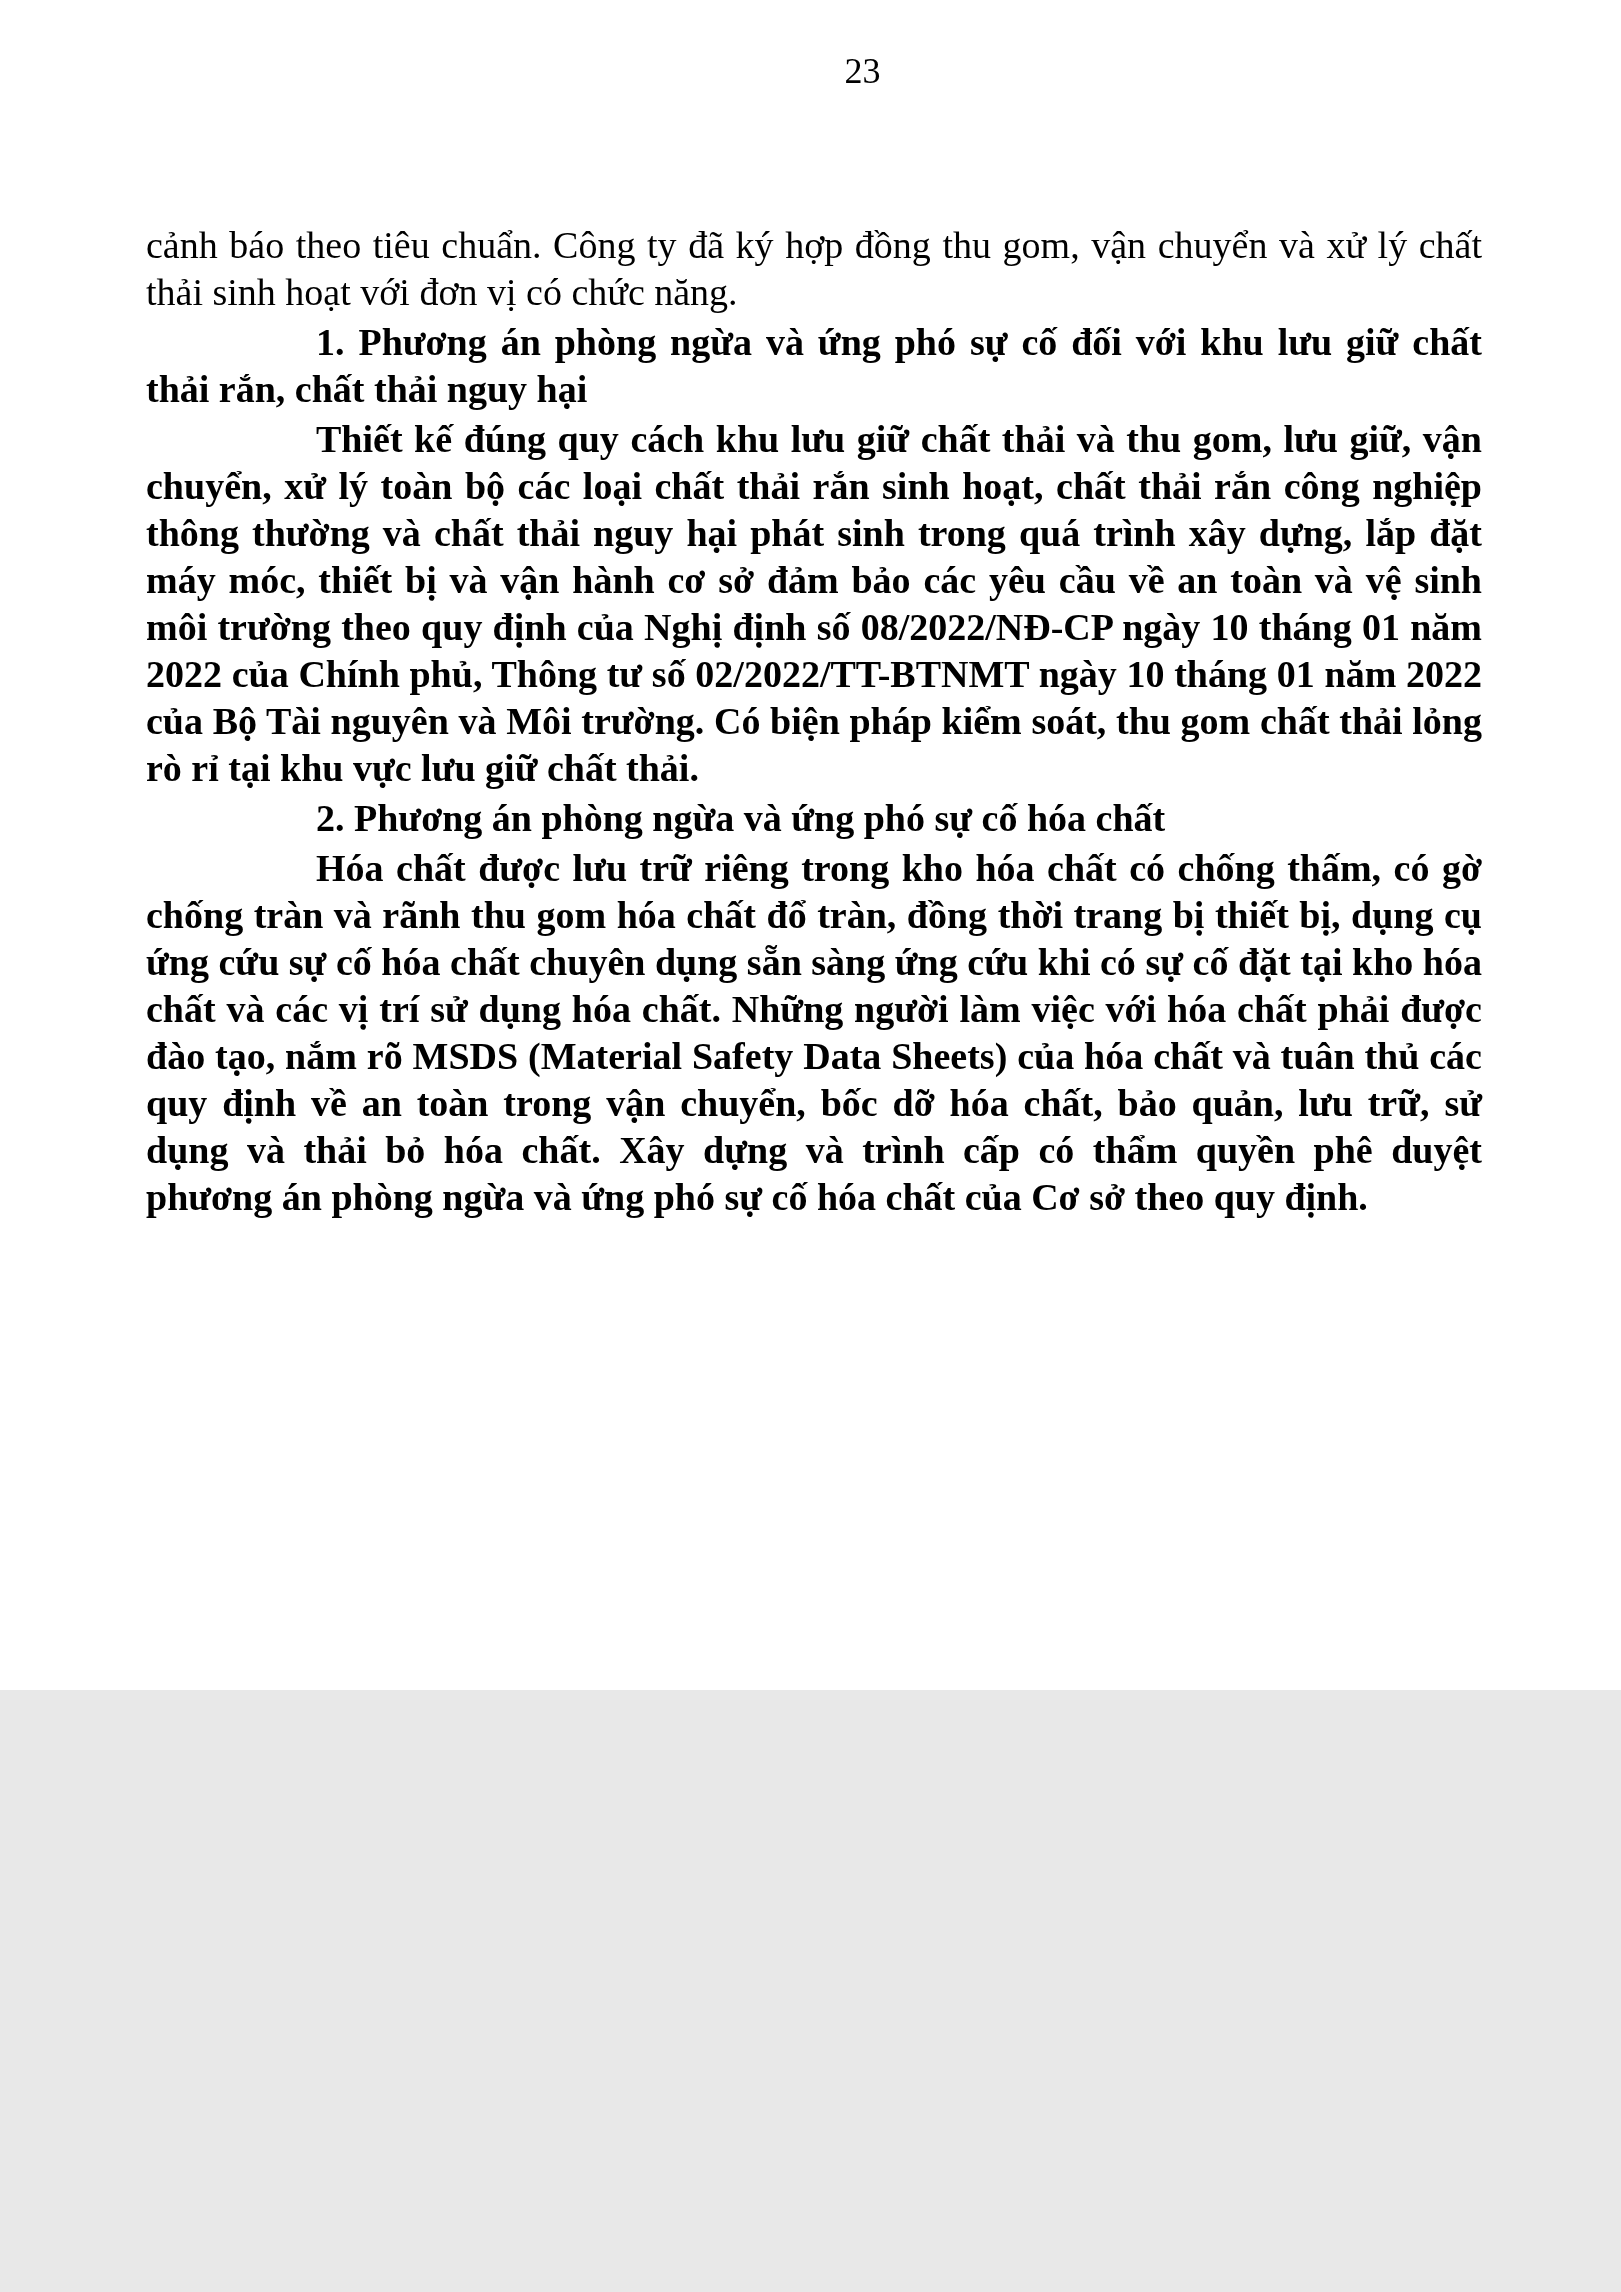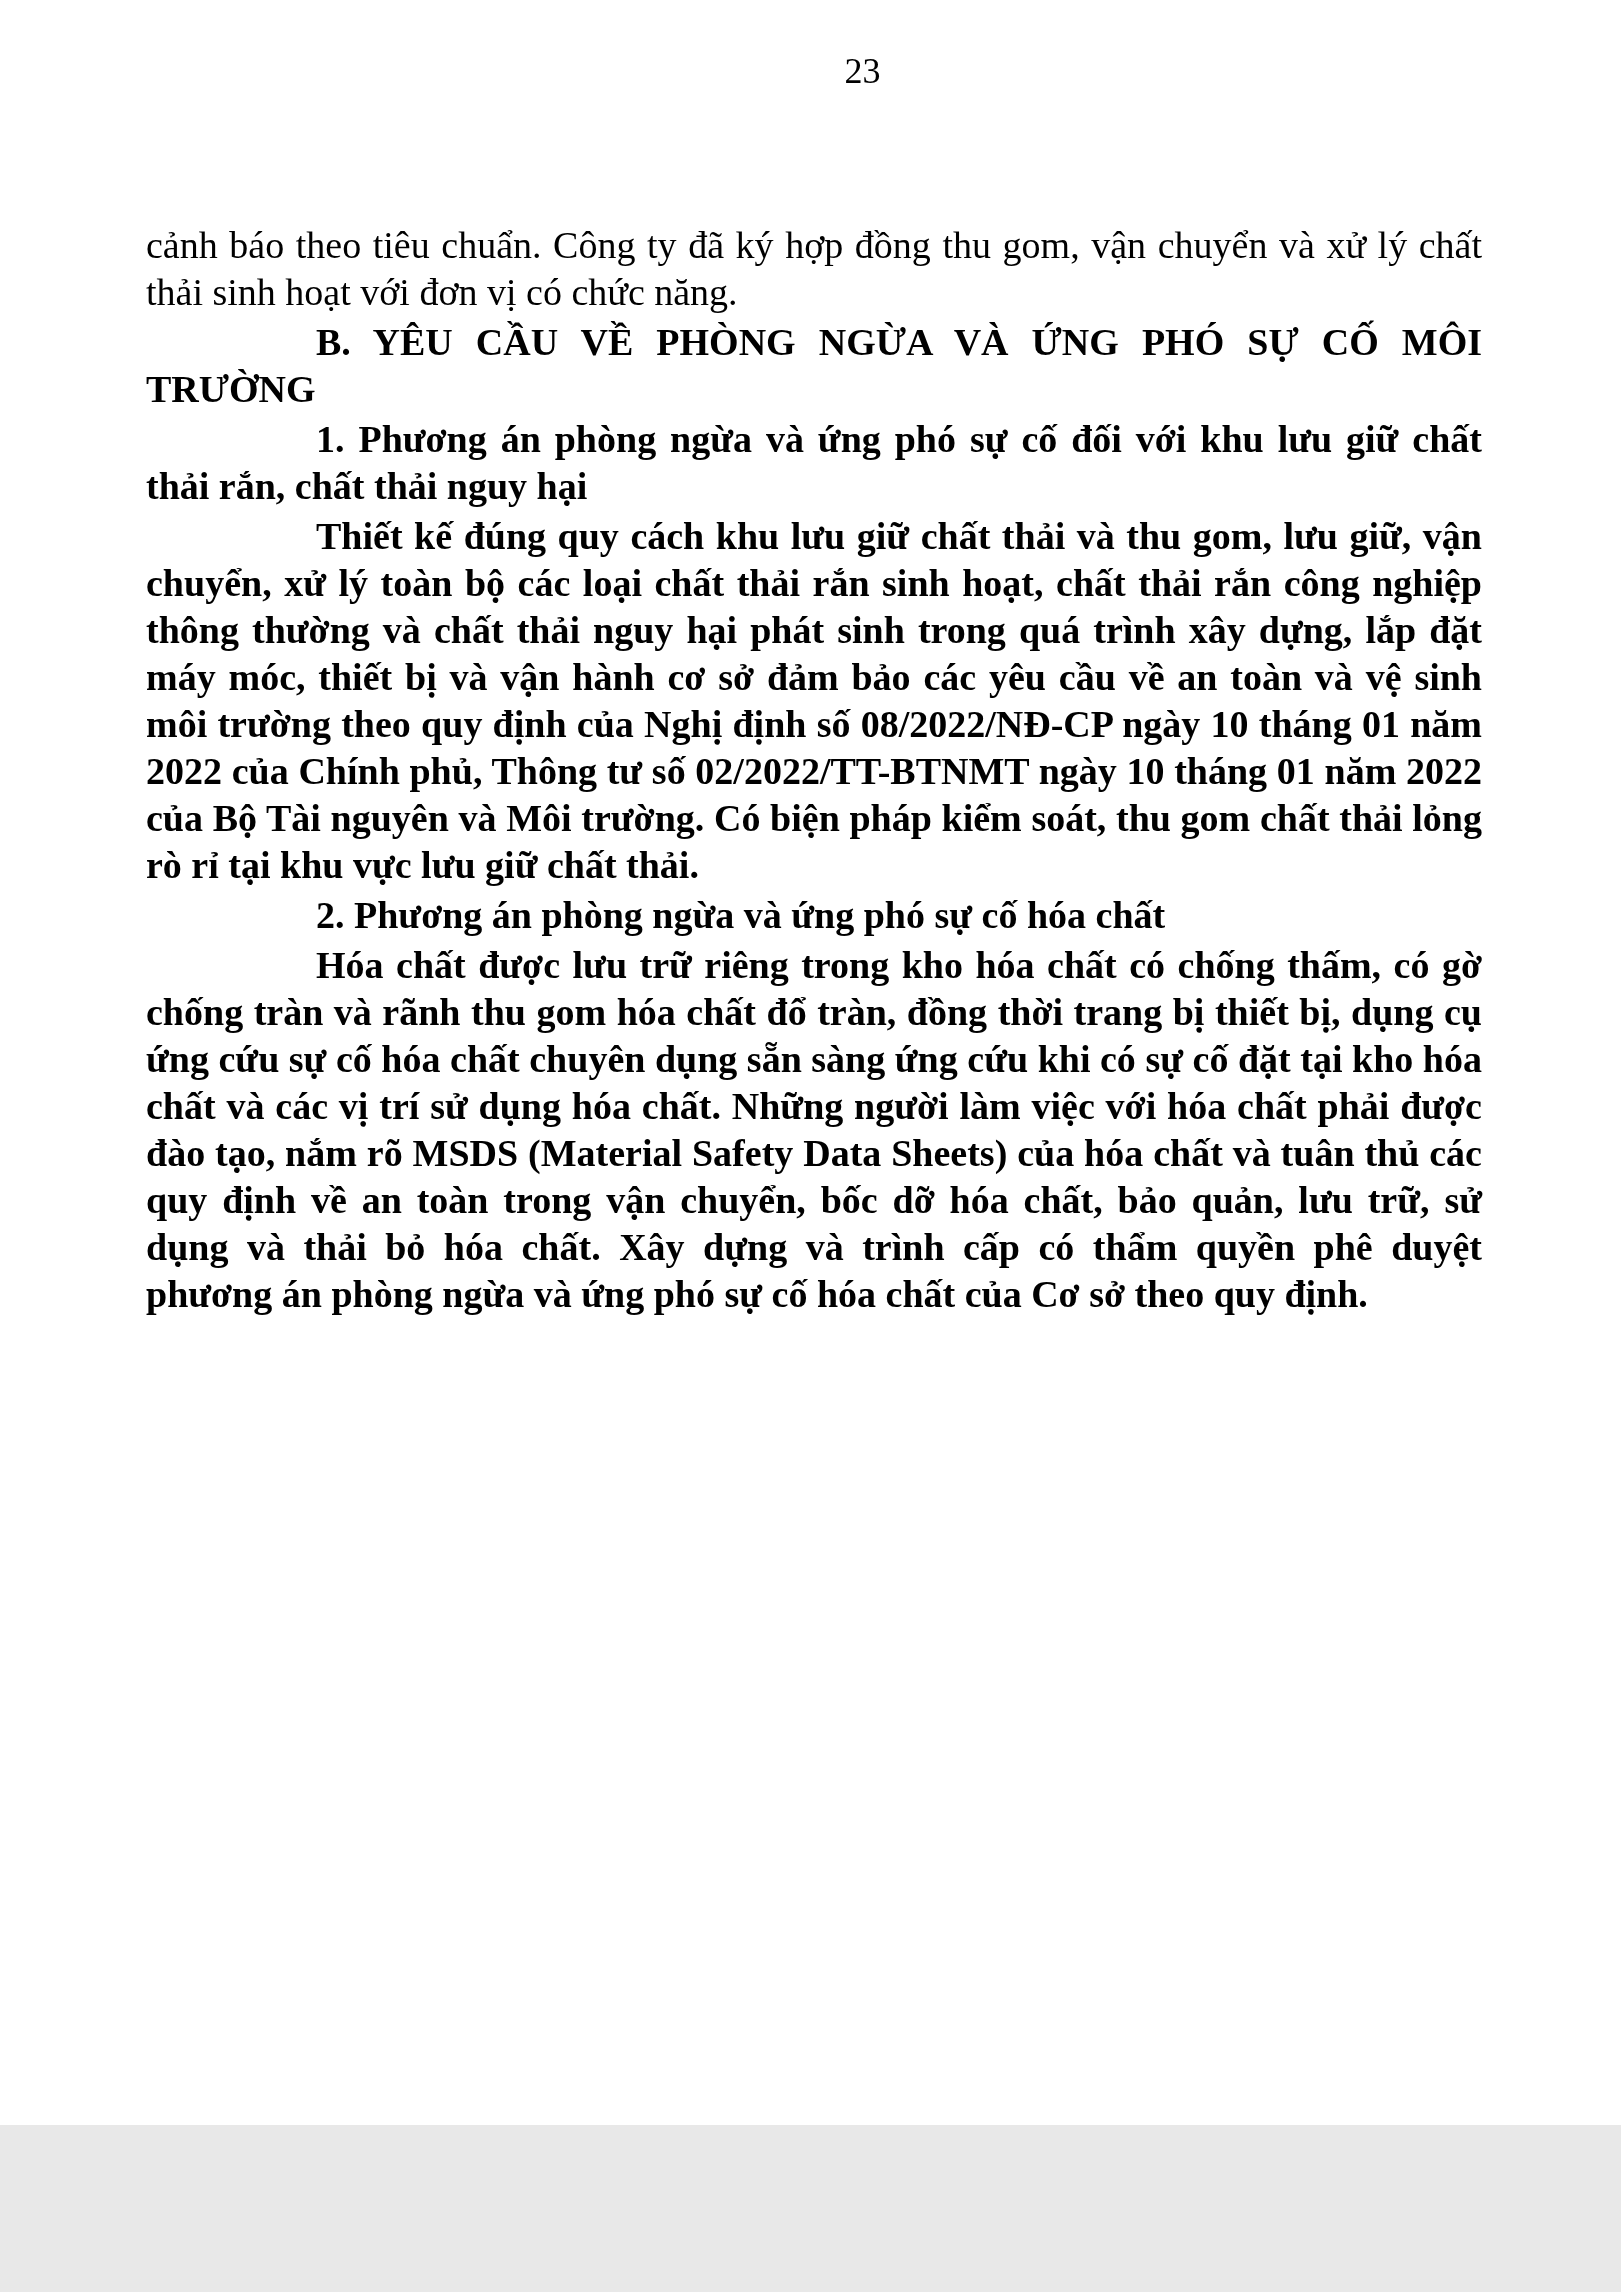--- a/index.html
+++ b/index.html
@@ -1,20 +1,20 @@
 <!DOCTYPE html>
 <html style="font-size:14.3px"><head>
 <meta charset="utf-8">
 <style>
   * { margin: 0; padding: 0; box-sizing: border-box; }
   html, body { background: #e8e8e8; }
   .page {
     position: relative;
     width: 1621px;
-    height: 2125px;
+    height: 1690px;
     margin: 0 auto;
     background: #ffffff;
     font-family: "Liberation Serif", "DejaVu Serif", serif;
     color: #000000;
     overflow: hidden;
   }
   .page-number {
     padding-top: 52px;
     text-align: center;
     font-size: 36px;
@@ -36,21 +36,20 @@
 <body>
 
 <div class="page">
 
   <div class="page-number">23</div>
 
   <div class="content">
 
     <p>cảnh báo theo tiêu chuẩn. Công ty đã ký hợp đồng thu gom, vận chuyển và xử lý chất thải sinh hoạt với đơn vị có chức năng.</p>
 
-    <p class="bold indent">B. YÊU CẦU VỀ PHÒNG NGỪA VÀ ỨNG PHÓ SỰ CỐ MÔI TRƯỜNG</p>
 
     <p class="bold indent">1. Phương án phòng ngừa và ứng phó sự cố đối với khu lưu giữ chất thải rắn, chất thải nguy hại</p>
 
     <p class="indent">Thiết kế đúng quy cách khu lưu giữ chất thải và thu gom, lưu giữ, vận chuyển, xử lý toàn bộ các loại chất thải rắn sinh hoạt, chất thải rắn công nghiệp thông thường và chất thải nguy hại phát sinh trong quá trình xây dựng, lắp đặt máy móc, thiết bị và vận hành cơ sở đảm bảo các yêu cầu về an toàn và vệ sinh môi trường theo quy định của Nghị định số 08/2022/NĐ-CP ngày 10 tháng 01 năm 2022 của Chính phủ, Thông tư số 02/2022/TT-BTNMT ngày 10 tháng 01 năm 2022 của Bộ Tài nguyên và Môi trường. Có biện pháp kiểm soát, thu gom chất thải lỏng rò rỉ tại khu vực lưu giữ chất thải.</p>
 
     <p class="bold indent">2. Phương án phòng ngừa và ứng phó sự cố hóa chất</p>
 
     <p class="indent">Hóa chất được lưu trữ riêng trong kho hóa chất có chống thấm, có gờ chống tràn và rãnh thu gom hóa chất đổ tràn, đồng thời trang bị thiết bị, dụng cụ ứng cứu sự cố hóa chất chuyên dụng sẵn sàng ứng cứu khi có sự cố đặt tại kho hóa chất và các vị trí sử dụng hóa chất. Những người làm việc với hóa chất phải được đào tạo, nắm rõ MSDS (Material Safety Data Sheets) của hóa chất và tuân thủ các quy định về an toàn trong vận chuyển, bốc dỡ hóa chất, bảo quản, lưu trữ, sử dụng và thải bỏ hóa chất. Xây dựng và trình cấp có thẩm quyền phê duyệt phương án phòng ngừa và ứng phó sự cố hóa chất của Cơ sở theo quy định.</p>
 
 

